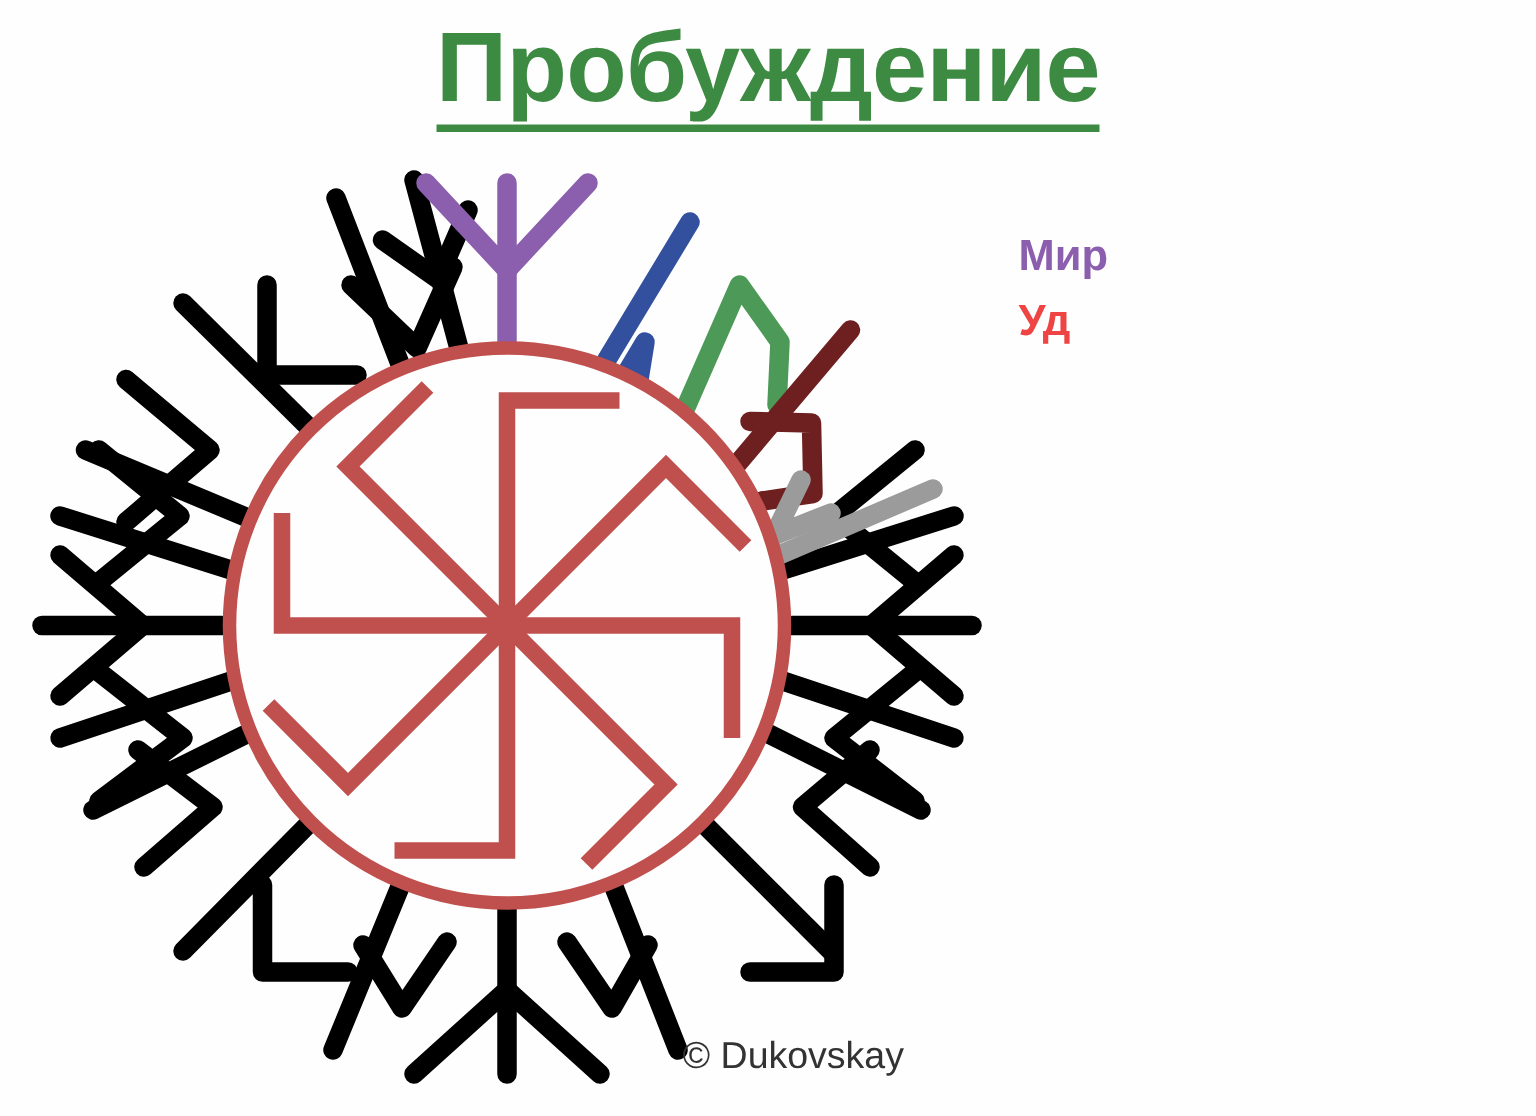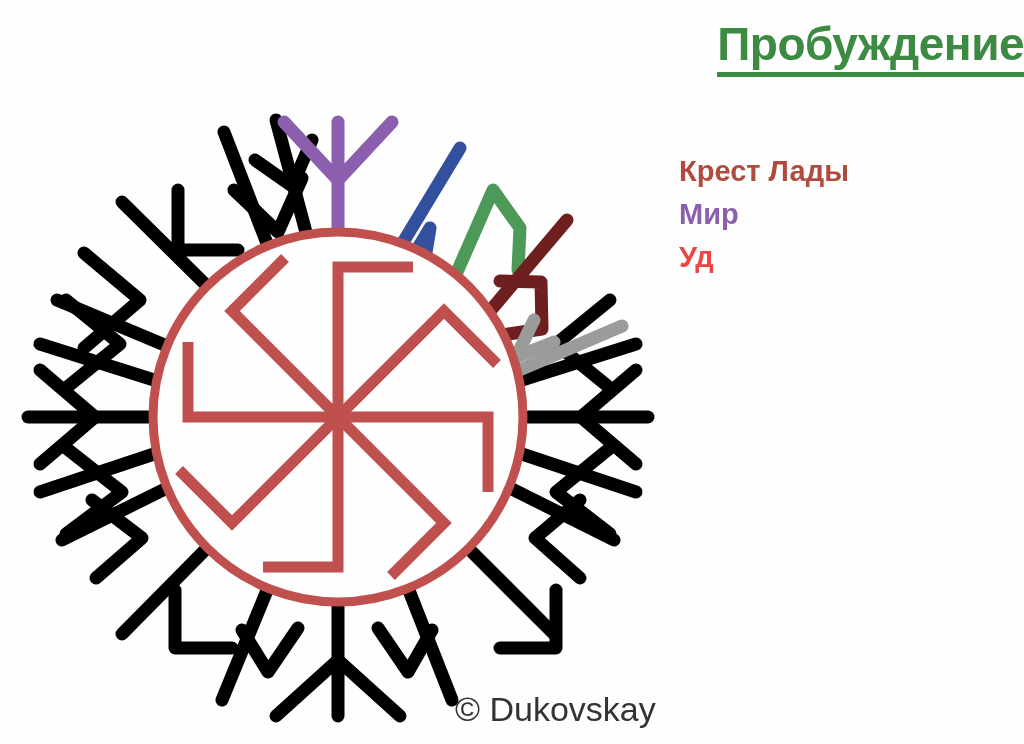--- a/index.html
+++ b/index.html
@@ -19,24 +19,24 @@
     inset: 0;
     width: 1024px;
     height: 744px;
     background: #fefefe;
   }
   #title {
     position: absolute;
     left: 0;
     top: 8px;
     width: 1024px;
-    text-align: right;
+    text-align: center;
     font-family: "Liberation Sans", sans-serif;
     font-weight: bold;
-    font-size: 46px;
+    font-size: 66px;
     line-height: 72px;
     letter-spacing: -0.5px;
     color: #3d8b42;
     white-space: nowrap;
   }
   #title .u {
     border-bottom: 5px solid #3d8b42;
     padding-bottom: 2px;
   }
   #legend {
@@ -51,21 +51,21 @@
     font-size: 29px;
     line-height: 43px;
     white-space: nowrap;
   }
   #credit {
     position: absolute;
     left: 455px;
     top: 690px;
     font-family: "Liberation Sans", sans-serif;
     font-weight: normal;
-    font-size: 34px;
+    font-size: 25px;
     color: #333333;
     white-space: nowrap;
   }
   svg { display: block; }
 </style>
 </head>
 <body>
 
 <div id="canvas" style="background: rgb(254, 254, 254);">
 
@@ -208,23 +208,20 @@
       <polyline points="338,417 188,417 188,342"></polyline>
 
       <polyline points="338,417 232,311 285,258"></polyline>
 
       <circle cx="338" cy="417" r="10" fill="#c0504d" stroke="none"></circle>
     </g>
 
   </svg>
 
   <div id="legend">
-    <div class="legend-row" style="color: rgb(176, 74, 62);">
-      <span>Крест Лады</span>
-    </div>
     <div class="legend-row" style="color: rgb(139, 95, 174);">
       <span>Мир</span>
     </div>
     <div class="legend-row" style="color: #ef4444;">
       <span>Уд</span>
     </div>
   </div>
 
   <div id="credit">© Dukovskay</div>
 

